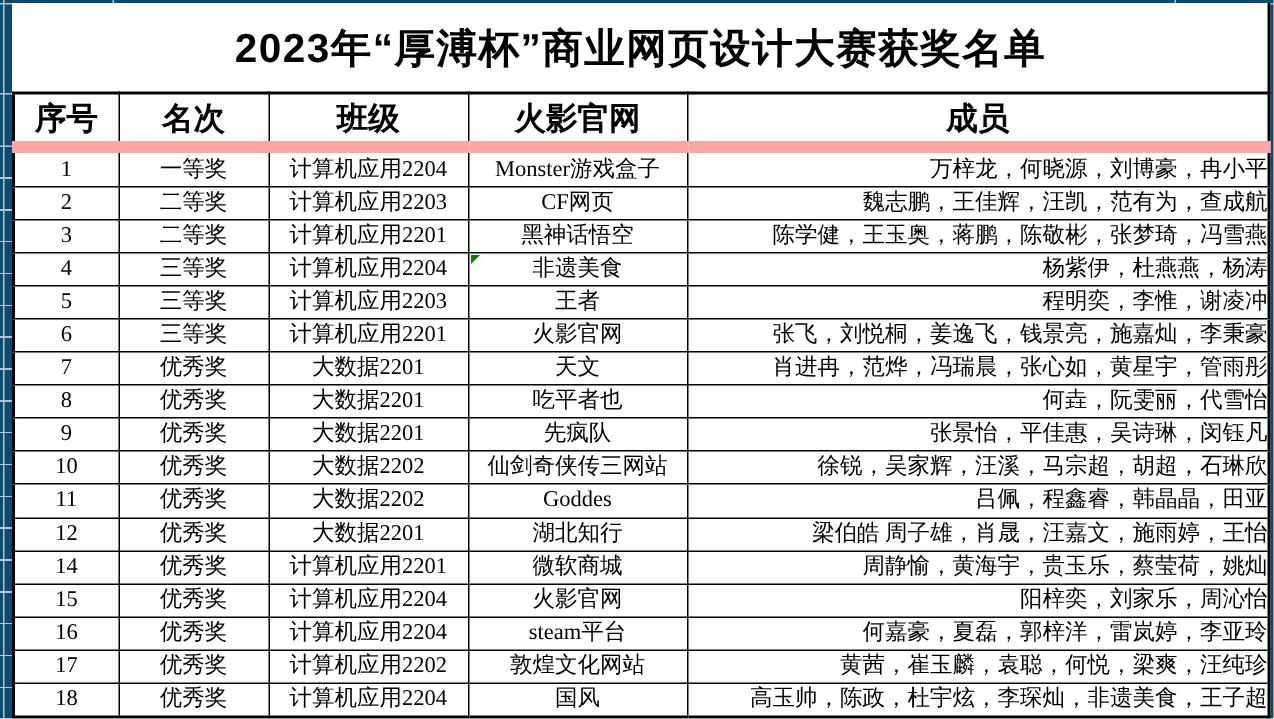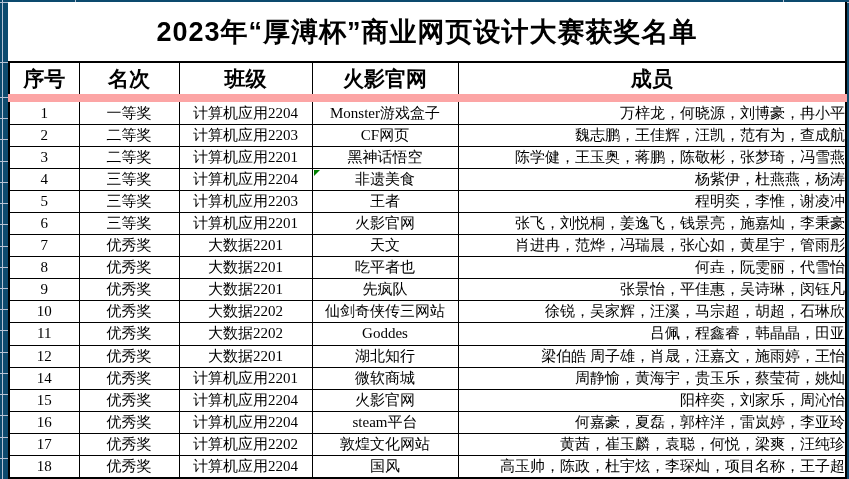--- a/index.html
+++ b/index.html
@@ -197,18 +197,18 @@
       <td>优秀奖</td>
       <td>计算机应用2202</td>
       <td>敦煌文化网站</td>
       <td>黄茜，崔玉麟，袁聪，何悦，梁爽，汪纯珍</td>
     </tr>
         <tr>
       <td>18</td>
       <td>优秀奖</td>
       <td>计算机应用2204</td>
       <td>国风</td>
-      <td>高玉帅，陈政，杜宇炫，李琛灿，项目名称，王子超</td>
+      <td>高玉帅，陈政，杜宇炫，李琛灿，非遗美食，王子超</td>
     </tr>
       </tbody>
   </table>
 
 </div>
 
 </body></html>

